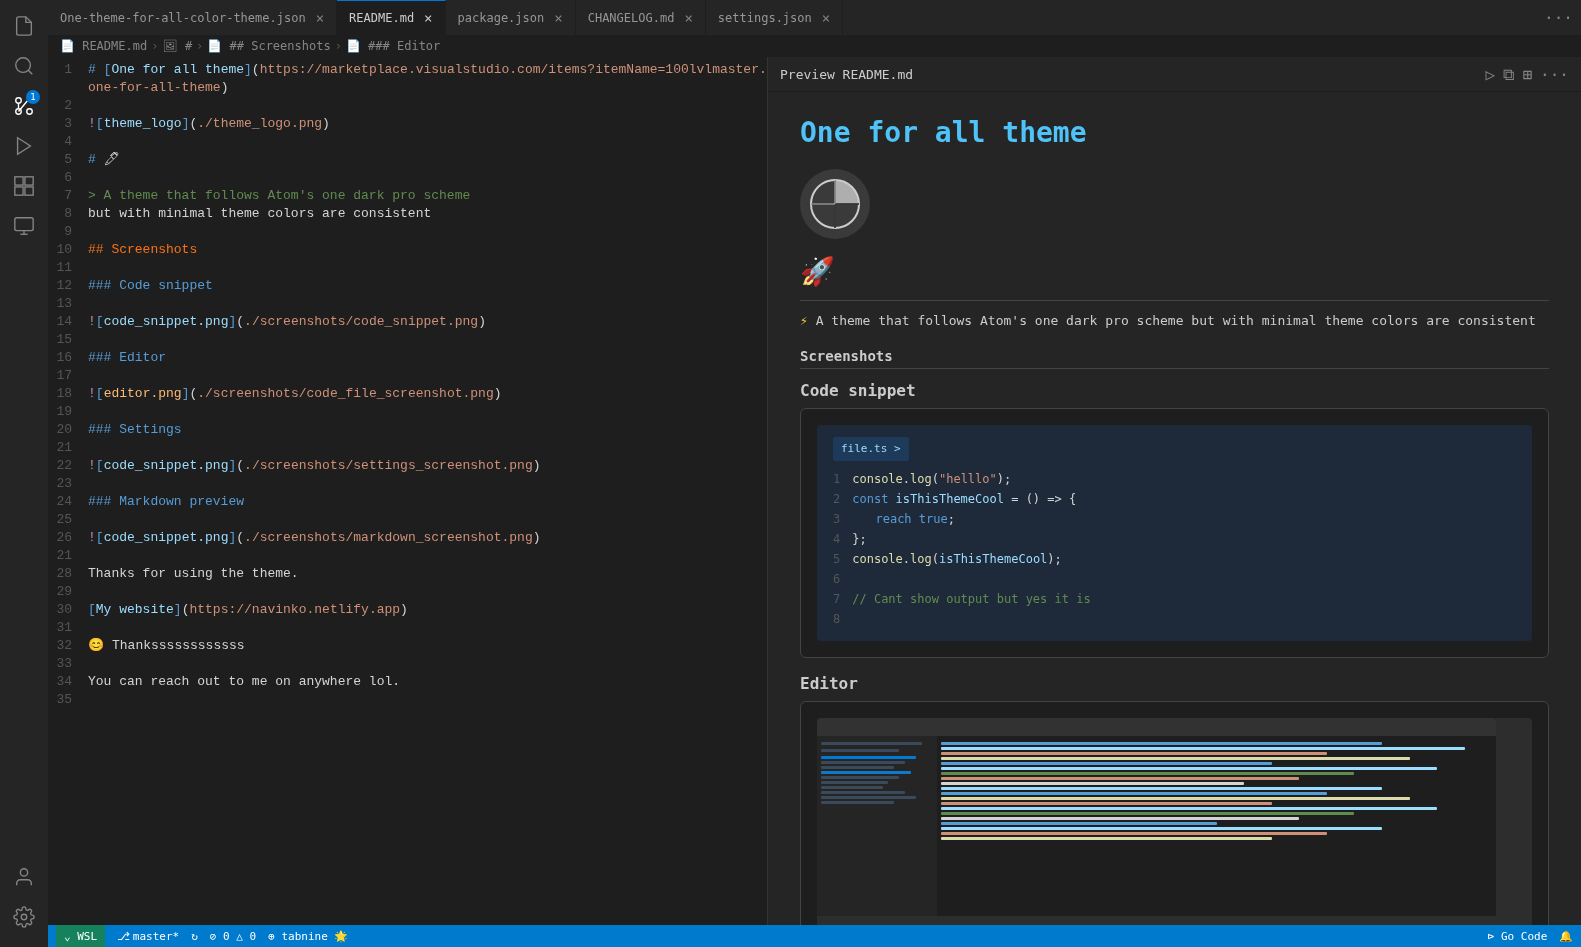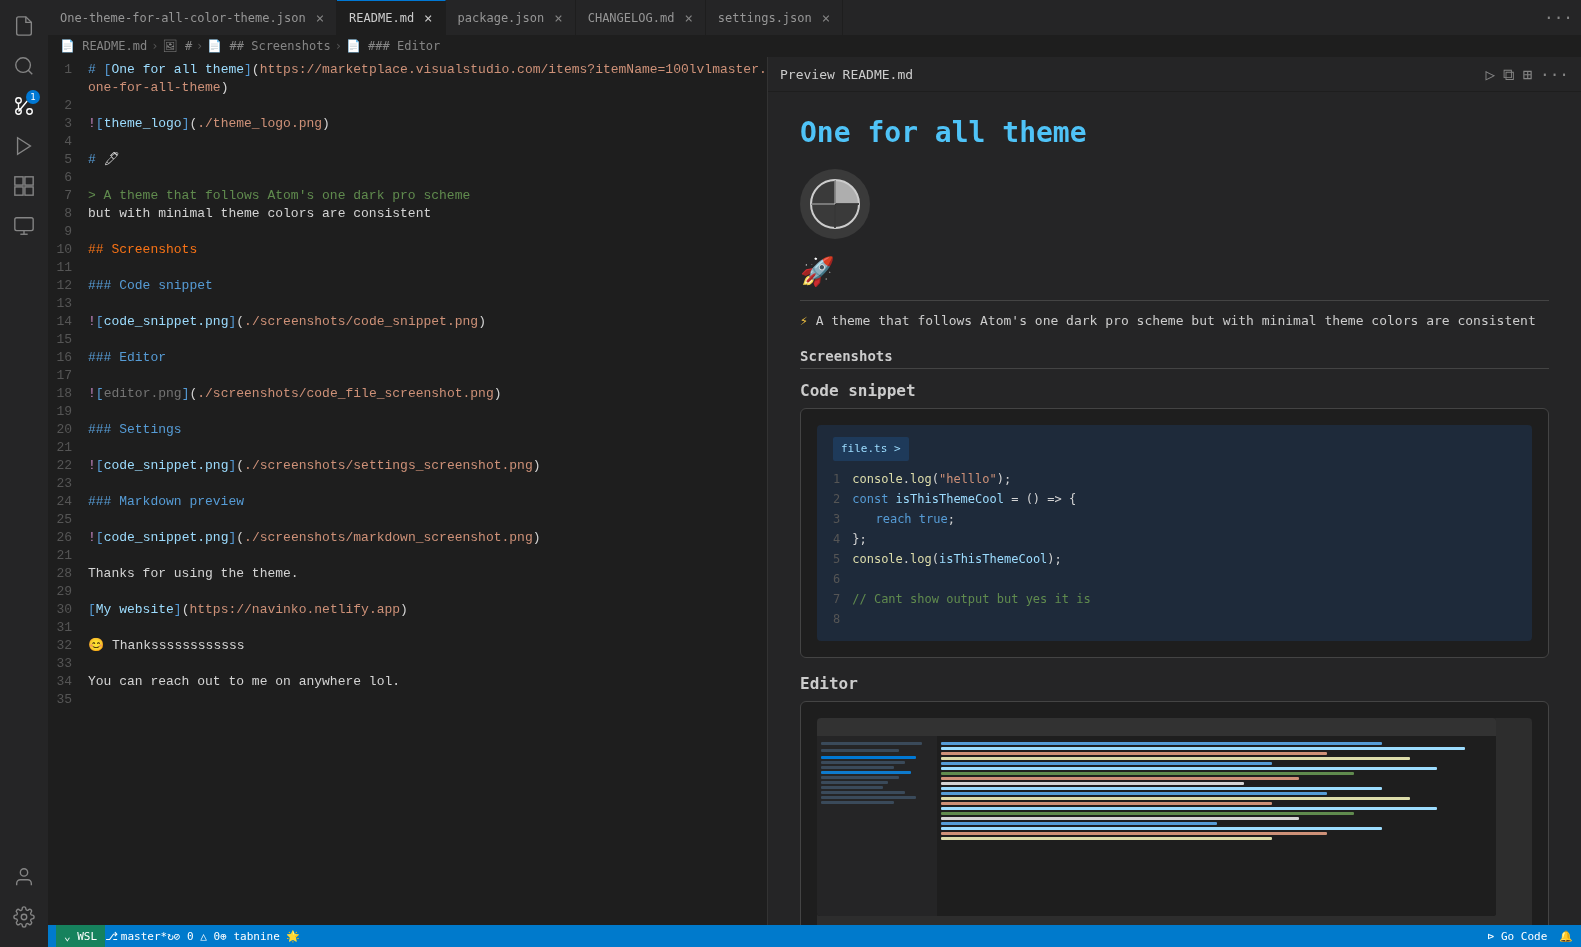--- a/index.html
+++ b/index.html
@@ -317,21 +317,21 @@
     .status-bar {
       height: 22px;
       background: #007acc;
       display: flex;
       align-items: center;
       padding: 0 8px;
       font-size: 11px;
       color: #fff;
       flex-shrink: 0;
     }
-    .status-left { display: flex; align-items: center; gap: 0; }
+    .status-left { display: flex; align-items: center; gap: 12px; }
     .status-right { margin-left: auto; display: flex; align-items: center; gap: 12px; }
     .status-item { cursor: pointer; white-space: nowrap; display: flex; align-items: center; gap: 3px; }
     .status-wsl { background: #16825d; padding: 0 8px; height: 22px; display: flex; align-items: center; }
 
     
     ::-webkit-scrollbar { width: 8px; height: 8px; }
     ::-webkit-scrollbar-track { background: #1e1e1e; }
     ::-webkit-scrollbar-thumb { background: #424242; border-radius: 4px; }
   </style>
 </head>
@@ -521,21 +521,21 @@
           <span class="line-content"><span style="color:#569cd6;">### Editor</span></span>
         </div>
 
         <div class="code-line">
           <span class="line-num">17</span>
           <span class="line-content"></span>
         </div>
 
         <div class="code-line">
           <span class="line-num">18</span>
-          <span class="line-content"><span style="color:#c586c0;">!</span><span style="color:#569cd6;">[</span><span style="color:#737373;">editor.png</span><span style="color:#569cd6;">]</span><span style="color:#d4d4d4;">(</span><span style="color:#ce9178;">./screenshots/code_file_screenshot.png</span><span style="color:#d4d4d4;">)</span></span>
+          <span class="line-content"><span style="color:#c586c0;">!</span><span style="color:#569cd6;">[</span><span style="color:#fdba74;">editor.png</span><span style="color:#569cd6;">]</span><span style="color:#d4d4d4;">(</span><span style="color:#ce9178;">./screenshots/code_file_screenshot.png</span><span style="color:#d4d4d4;">)</span></span>
         </div>
 
         <div class="code-line">
           <span class="line-num">19</span>
           <span class="line-content"></span>
         </div>
 
         <div class="code-line">
           <span class="line-num">20</span>
           <span class="line-content"><span style="color:#569cd6;">### Settings</span></span>

